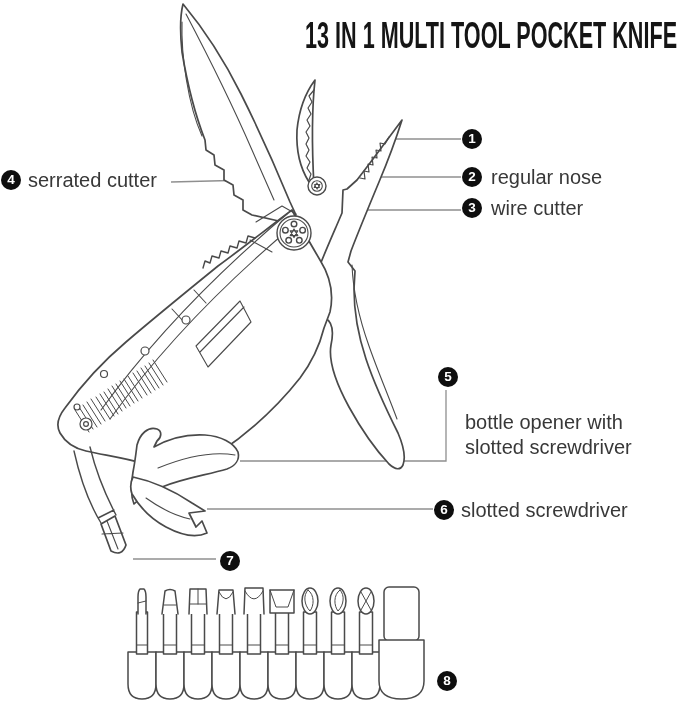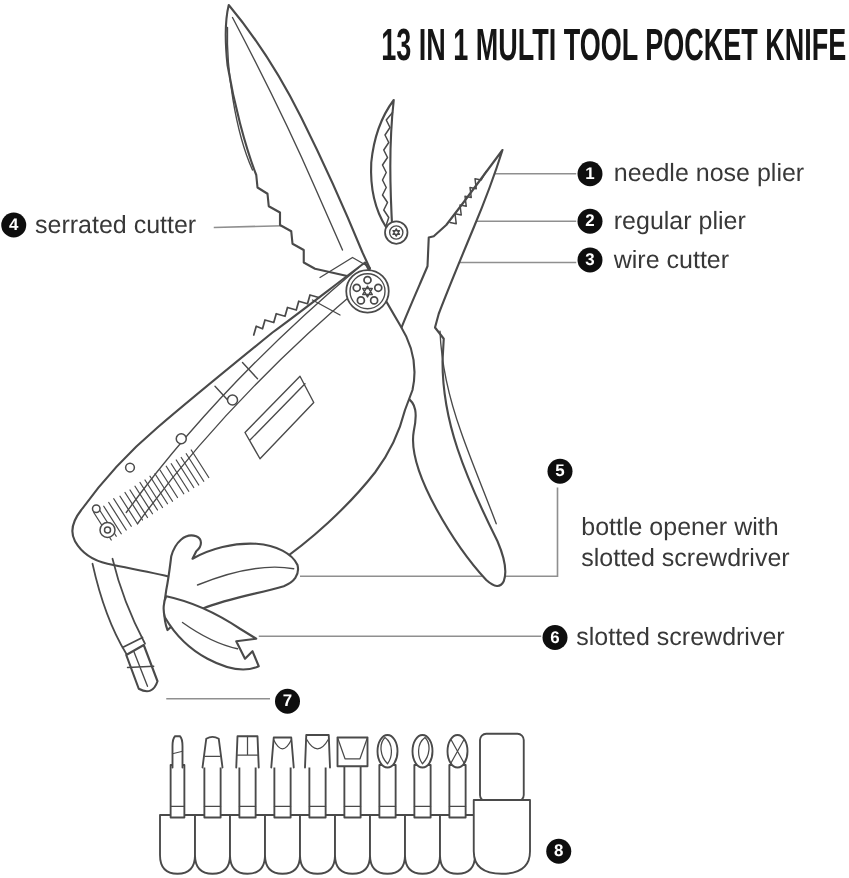--- a/index.html
+++ b/index.html
@@ -203,22 +203,21 @@
 
   <div class="badge" style="left:462px;top:129px;">1</div>
   <div class="badge" style="left:462px;top:167px;">2</div>
   <div class="badge" style="left:462px;top:198px;">3</div>
   <div class="badge" style="left:1px;top:170px;">4</div>
   <div class="badge" style="left:438px;top:367px;">5</div>
   <div class="badge" style="left:434px;top:500px;">6</div>
   <div class="badge" style="left:220px;top:551px;">7</div>
   <div class="badge" style="left:437px;top:671px;">8</div>
 
-  <div class="label-text" style="left:491px;top:127px;">needle nose plier</div>
-  <div class="label-text" style="left:491px;top:165px;">regular plier</div>
+  <div class="label-text" style="left:491px;top:165px;">regular nose</div>
   <div class="label-text" style="left:491px;top:196px;text-align:center;">wire cutter</div>
   <div class="label-text" style="left:28px;top:168px;">serrated cutter</div>
 
   <div class="label-text" style="left:465px;top:365px;margin-top:45px;">
     <div>bottle opener with</div>
     <div>slotted screwdriver</div>
   </div>
 
   <div class="label-text" style="left:461px;top:498px;">
     <div>slotted screwdriver</div>

